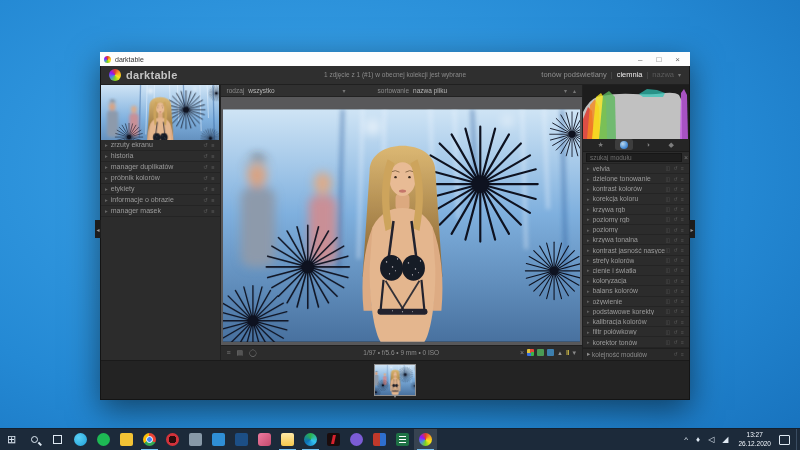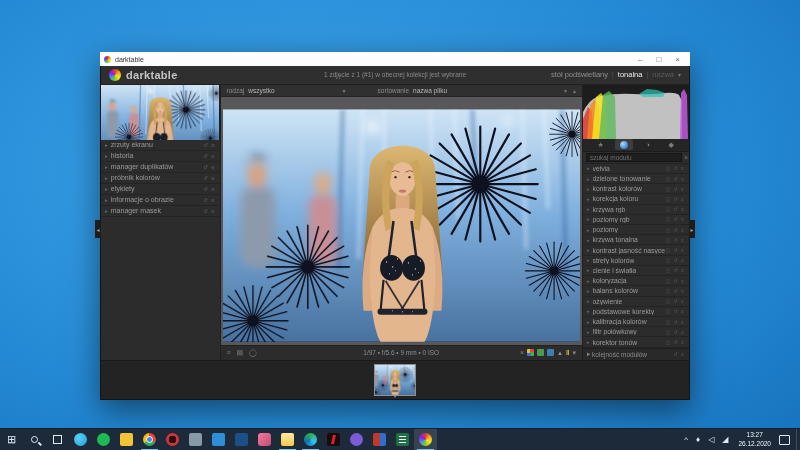--- a/index.html
+++ b/index.html
@@ -254,23 +254,23 @@
     </div>
 
     <div class="app">
       <span class="collapse-top">▴</span>
 
       <div class="topbar">
         <span class="logo-ico"></span>
         <span class="logo-name">darktable</span>
         <span class="top-status">1 zdjęcie z 1 (#1) w obecnej kolekcji jest wybrane</span>
         <span class="views">
-          <span class="view">stół podświetlany</span>
+          <span class="view">tonów podświetlany</span>
           <span class="vsep">|</span>
-          <span class="view active">tonalna</span>
+          <span class="view active">ciemnia</span>
           <span class="vsep">|</span>
           <span class="view dim">nazwa</span>
           <span class="caret">▾</span>
         </span>
       </div>
 
       <div class="main">
 
         <div class="lpanel">
           <div class="navthumb">

